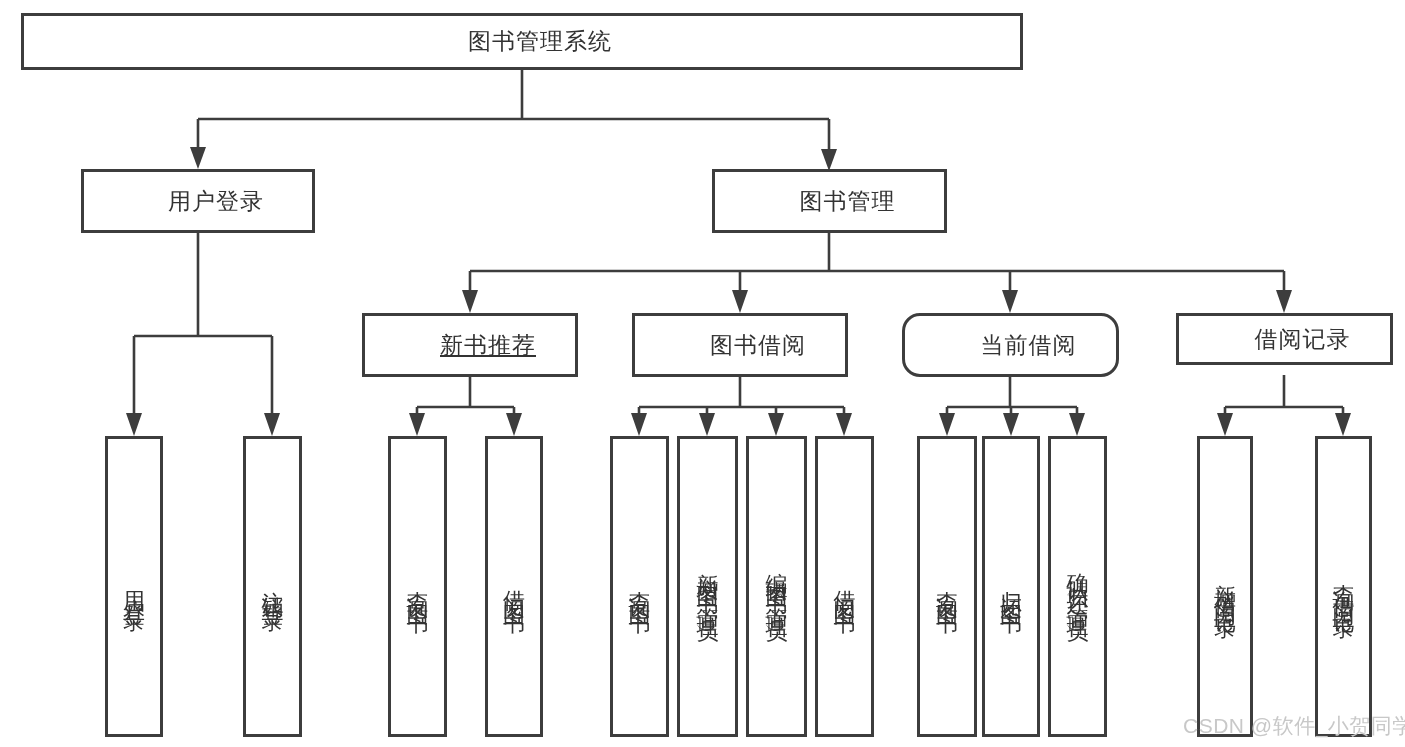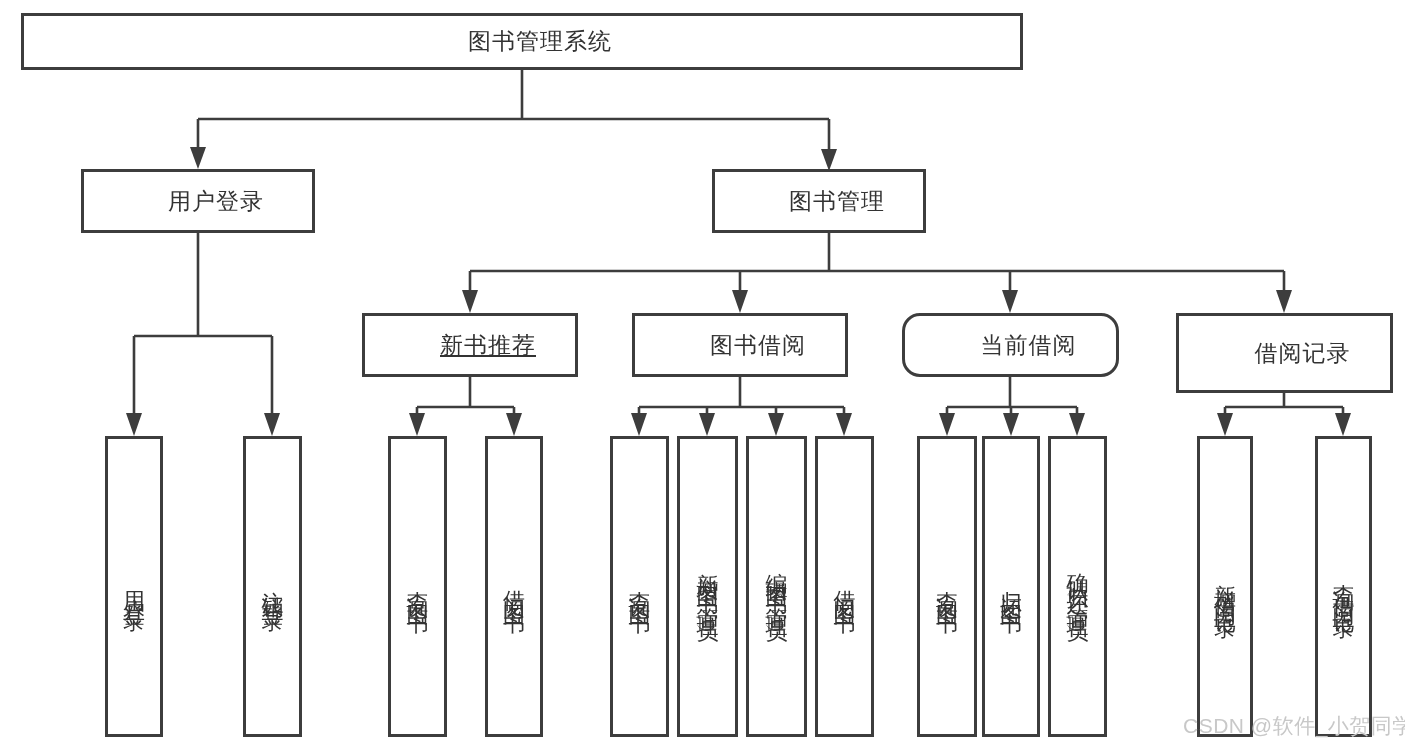--- a/index.html
+++ b/index.html
@@ -121,34 +121,34 @@
     </g>
   </svg>
 
   <div class="node h" style="left:21px; top:13px; width:1002px; height:57px;">
     <span>图书管理系统</span>
   </div>
 
   <div class="node h" style="left:81px; top:169px; width:234px; height:64px;">
     <span>用户登录</span>
   </div>
-  <div class="node h" style="left:712px; top:169px; width:214px; height:64px;">
+  <div class="node h" style="left:712px; top:169px; width:235px; height:64px;">
     <span>图书管理</span>
   </div>
 
   <div class="node h" style="left:362px; top:313px; width:216px; height:64px;text-decoration:underline;">
     <span>新书推荐</span>
   </div>
   <div class="node h" style="left:632px; top:313px; width:216px; height:64px;text-align:center;">
     <span>图书借阅</span>
   </div>
   <div class="node h" style="left:902px; top:313px; width:217px; height:64px;border-radius:18px;">
     <span>当前借阅</span>
   </div>
-  <div class="node h" style="left:1176px; top:313px; width:217px; height:80px;">
+  <div class="node h" style="left:1176px; top:313px; width:217px; height:52px;">
     <span>借阅记录</span>
   </div>
 
   <div class="node v" style="left:105px; top:436px; width:58px; height:301px;">
     <span class="vtext">用户登录</span>
   </div>
   <div class="node v" style="left:243px; top:436px; width:59px; height:301px;">
     <span class="vtext">注销登录</span>
   </div>
 

